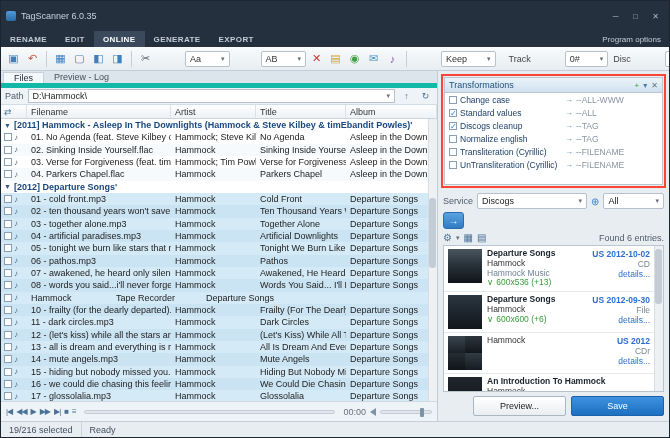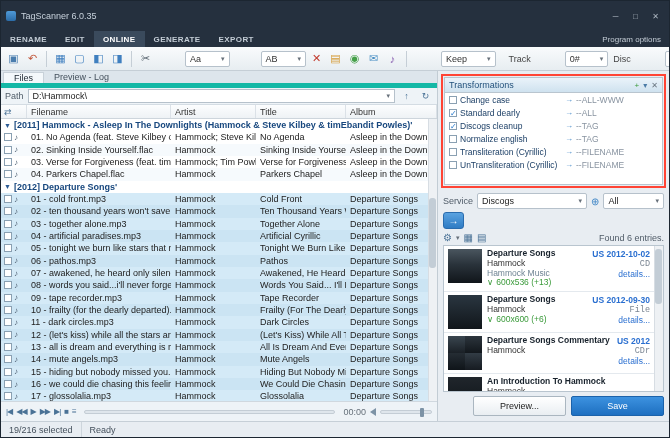--- a/index.html
+++ b/index.html
@@ -103,21 +103,21 @@
   .art-1 { background:linear-gradient(#2a3640,#11161b); }
   .art-2 { background-image:linear-gradient(#3a4650,#1a2026),linear-gradient(#2c353d,#12171c),linear-gradient(#252d34,#0f1419),linear-gradient(#323c45,#161b21); background-size:50% 50%; background-position:0 0,100% 0,0 100%,100% 100%; background-repeat:no-repeat; }
   .art-3 { background:linear-gradient(#20262c,#0e1217); }
   .r-left { flex:1; min-width:0; line-height:1.15; }
   .r-title { font-weight:bold; color:#18222c; white-space:nowrap; overflow:hidden; }
   .r-artist { color:#333; }
   .r-label { color:#6f8494; }
   .r-art { color:#3a9a3a; display:flex; gap:3px; align-items:center; }
   .r-right { position:absolute; right:13px; top:3px; text-align:right; line-height:1.2; }
   .r-origin { color:#2a6fd0; font-weight:bold; }
-  .r-format { color:#7a8592;font-family:Liberation Mono, monospace; }
+  .r-format { color:#7a8592; }
   .r-details { color:#2a6fd0; }
   .res-scroll { position:absolute; right:0; top:0; bottom:0; width:9px; background:#eef1f4; border-left:1px solid #d7dde3; }
   .res-scroll .thumb-bar { position:absolute; top:3px; right:1px; width:7px; height:55px; background:#c3cdd6; border-radius:3px; }
 
   .actions { display:flex; gap:5px; padding:4px 5px 5px; justify-content:flex-end; flex:none; }
   .btn { width:93px; height:20px; display:flex; align-items:center; justify-content:center; border-radius:2px; font-size:9px; }
   .btn.preview { background:linear-gradient(#ffffff,#e9eef2); border:1px solid #aab6c0; color:#222; }
   .btn.save { background:linear-gradient(#3d92e0,#1d6fc0); border:1px solid #1b62aa; color:#fff; }
 
   
@@ -296,21 +296,21 @@
             <span class="cell c-title">Together Alone</span>
             <span class="cell c-album">Departure Songs</span>
           </div>
           <div class="file-row sel alt">
             <span class="cell c-check">
               <span class="cb"></span>
               <span class="note">♪</span>
             </span>
             <span class="cell c-file">04 - artificial paradises.mp3</span>
             <span class="cell c-artist">Hammock</span>
-            <span class="cell c-title">Artificial Cyrillic</span>
+            <span class="cell c-title">Artificial Downlights</span>
             <span class="cell c-album">Departure Songs</span>
           </div>
           <div class="file-row sel">
             <span class="cell c-check">
               <span class="cb"></span>
               <span class="note">♪</span>
             </span>
             <span class="cell c-file">05 - tonight we burn like stars that never ...</span>
             <span class="cell c-artist">Hammock</span>
             <span class="cell c-title">Tonight We Burn Like Sta...</span>
@@ -344,21 +344,20 @@
             <span class="cell c-file">08 - words you said...i'll never forget you ...</span>
             <span class="cell c-artist">Hammock</span>
             <span class="cell c-title">Words You Said... I'll Nev...</span>
             <span class="cell c-album">Departure Songs</span>
           </div>
           <div class="file-row sel">
             <span class="cell c-check">
               <span class="cb"></span>
               <span class="note">♪</span>
             </span>
-            <span class="cell c-file">09 - tape recorder.mp3</span>
             <span class="cell c-artist">Hammock</span>
             <span class="cell c-title">Tape Recorder</span>
             <span class="cell c-album">Departure Songs</span>
           </div>
           <div class="file-row sel alt">
             <span class="cell c-check">
               <span class="cb"></span>
               <span class="note">♪</span>
             </span>
             <span class="cell c-file">10 - frailty (for the dearly departed).mp3</span>
@@ -483,21 +482,21 @@
           </div>
           <div class="transform-list">
               <div class="t-row">
                 <span class="cb"></span>
                 <span class="t-name">Change case</span>
                 <span class="t-arrow">→</span>
                 <span class="t-val">--ALL-WWW</span>
               </div>
               <div class="t-row">
                 <span class="cb">✓</span>
-                <span class="t-name">Standard dearly</span>
+                <span class="t-name">Standard values</span>
                 <span class="t-arrow">→</span>
                 <span class="t-val">--ALL</span>
               </div>
               <div class="t-row">
                 <span class="cb">✓</span>
                 <span class="t-name">Discogs cleanup</span>
                 <span class="t-arrow">→</span>
                 <span class="t-val">--TAG</span>
               </div>
               <div class="t-row">
@@ -578,21 +577,20 @@
               </div>
               <div class="r-right">
                 <div class="r-origin">US 2012-09-30</div>
                 <div class="r-format">File</div>
                 <div class="r-details">details...</div>
               </div>
             </div>
             <div class="result">
               <div class="thumb art-2"></div>
               <div class="r-left">
-                <div class="r-title">Departure Songs Commentary</div>
                 <div class="r-artist">Hammock</div>
               </div>
               <div class="r-right">
                 <div class="r-origin">US 2012</div>
                 <div class="r-format">CDr</div>
                 <div class="r-details">details...</div>
               </div>
             </div>
             <div class="result">
               <div class="thumb art-3"></div>

